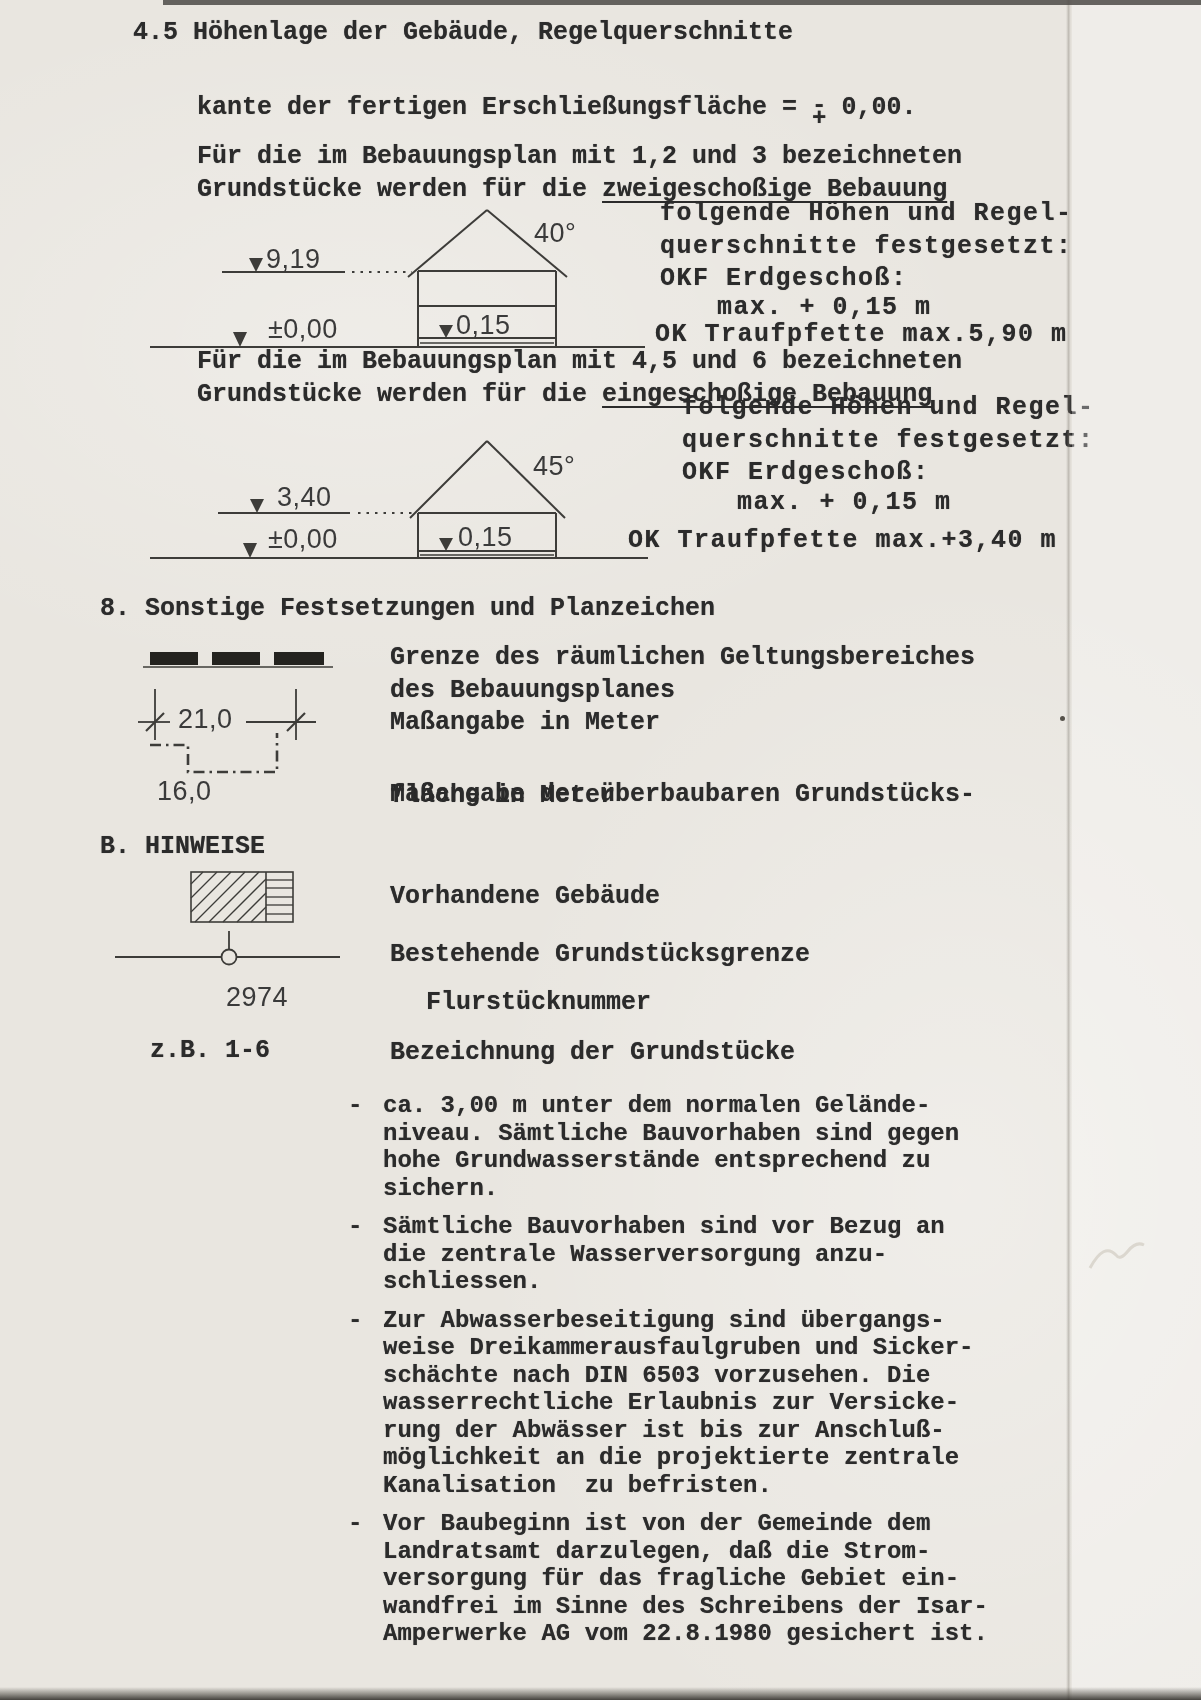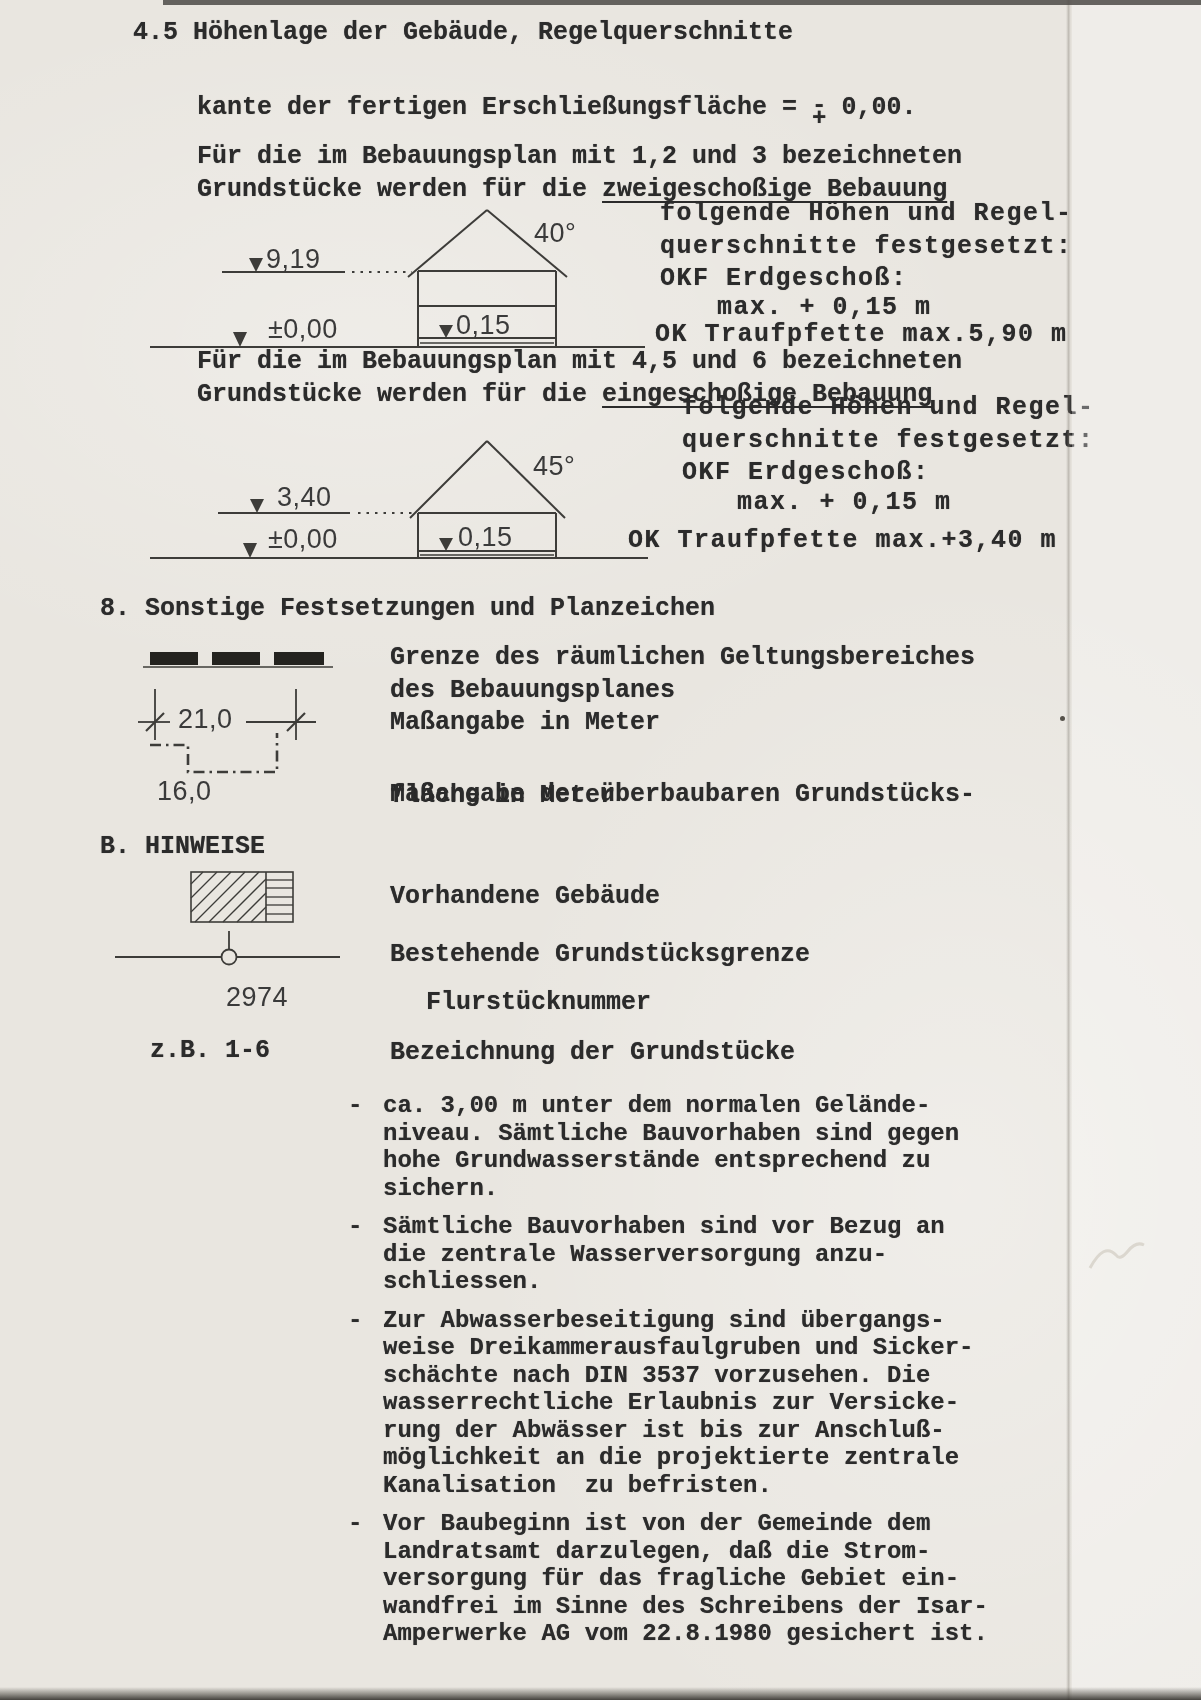--- a/index.html
+++ b/index.html
@@ -220,21 +220,21 @@
       <span class="dash tw" style="position:absolute;font-size:24px;line-height:27.5px;">-</span>
       <div class="ln">Sämtliche Bauvorhaben sind vor Bezug an</div>
       <div class="ln">die zentrale Wasserversorgung anzu-</div>
       <div class="ln">schliessen.</div>
     </div>
 
     <div class="note">
       <span class="dash tw" style="position:absolute;font-size:24px;line-height:27.5px;">-</span>
       <div class="ln">Zur Abwasserbeseitigung sind übergangs-</div>
       <div class="ln">weise Dreikammerausfaulgruben und Sicker-</div>
-      <div class="ln">schächte nach DIN 3537 vorzusehen. Die</div>
+      <div class="ln">schächte nach DIN 6503 vorzusehen. Die</div>
       <div class="ln">wasserrechtliche Erlaubnis zur Versicke-</div>
       <div class="ln">rung der Abwässer ist bis zur Anschluß-</div>
       <div class="ln">möglichkeit an die projektierte zentrale</div>
       <div class="ln">Kanalisation  zu befristen.</div>
     </div>
 
     <div class="note">
       <span class="dash tw" style="position:absolute;font-size:24px;line-height:27.5px;">-</span>
       <div class="ln">Vor Baubeginn ist von der Gemeinde dem</div>
       <div class="ln">Landratsamt darzulegen, daß die Strom-</div>

